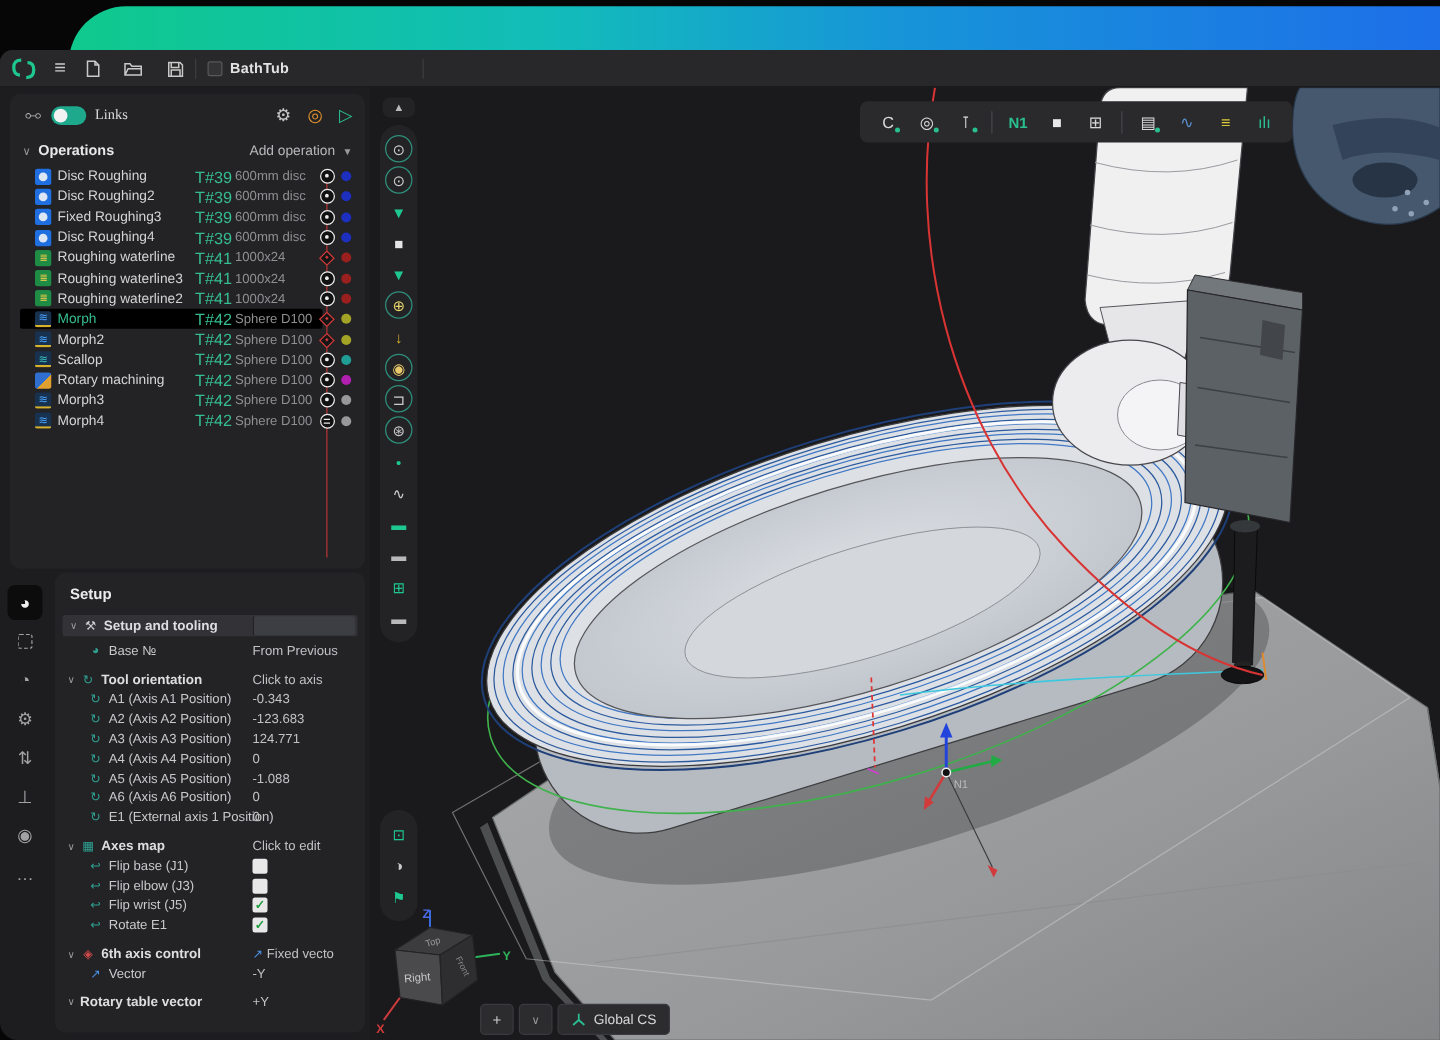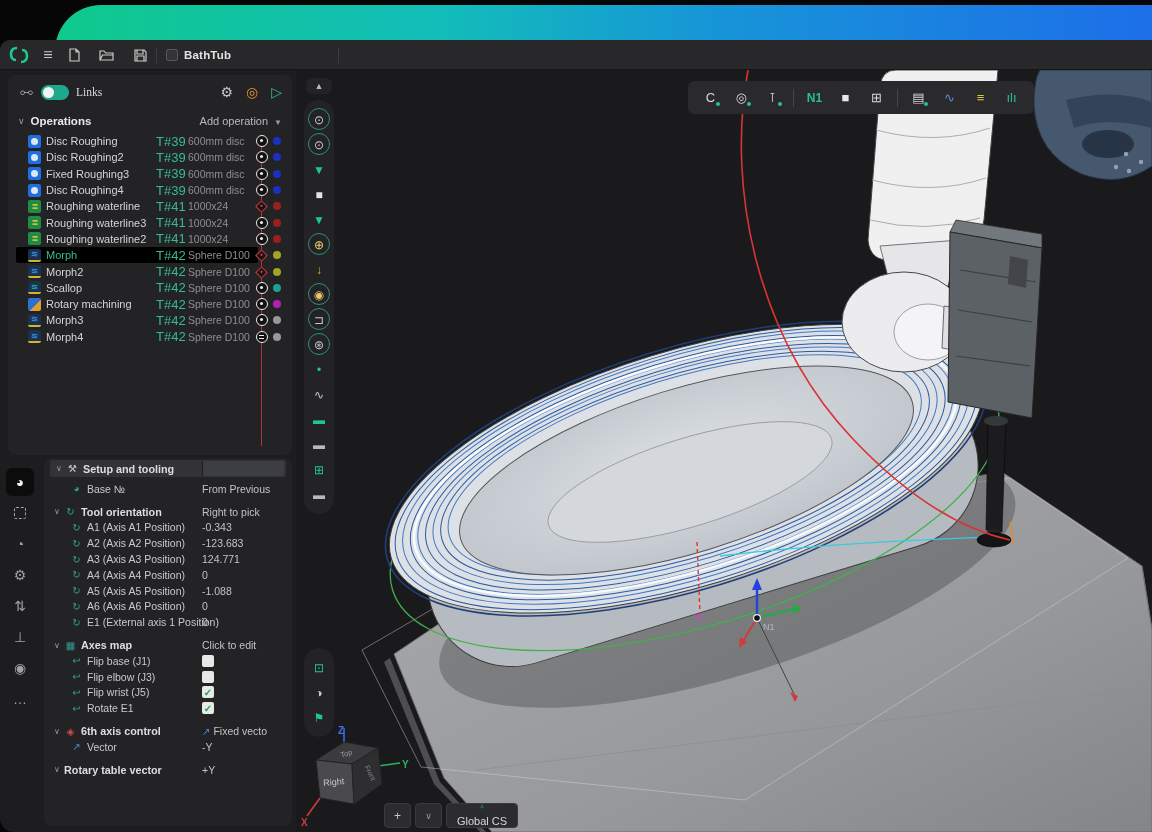--- a/index.html
+++ b/index.html
@@ -122,21 +122,21 @@
   .vt-it .gdot { position:absolute; right:5px; bottom:5px; width:4px; height:4px; border-radius:50%; background:#2abf8e; }
   .vt-sep { width:1px; height:18px; background:#45454a; margin:0 4px; }
   .vt-n1 { color:#2abf8e; font-weight:bold; font-size:12px; }
 
   .cube-wrap { position:absolute; left:4px; top:652px; width:112px; height:110px; cursor:pointer; }
 
   .vbottom { position:absolute; top:733px; display:flex; align-items:center; gap:4px; left:88px; }
   .vbtn { height:25px; background:#2c2c2f; border:1px solid #3a3a3e; border-radius:4px; color:#c9c9cc;
     display:flex; align-items:center; justify-content:center; font-size:12px; cursor:pointer; }
   .vbtn.sq { width:27px; }
-  .vbtn.cs { padding:0 10px; gap:6px; font-size:11px; color:#d6d6d8;flex-direction:column; }
+  .vbtn.cs { padding:0 10px; gap:6px; font-size:11px; color:#d6d6d8; }
 </style>
 </head>
 <body>
 
 <div class="stage">
   <div class="top-glow"></div>
 
   <div class="window">
 
     <div class="topbar">
@@ -305,37 +305,38 @@
         </div>
         <div class="strip-it">◔</div>
         <div class="strip-it">⚙</div>
         <div class="strip-it">⇅</div>
         <div class="strip-it">⊥</div>
         <div class="strip-it">◉</div>
         <div class="strip-it">…</div>
       </div>
 
     <div class="panel setup-panel">
+      <div class="setup-title">Setup</div>
       <div class="s-rows" id="setup-rows">
           <div class="s-row header">
             <div class="tchev">∨</div>
             <div class="s-ic" style="color: rgb(201, 201, 204);">⚒</div>
             <div class="s-label">Setup and tooling</div>
             <div class="hdr-field"></div>
           </div>
           <div class="s-row item">
             <div class="s-ic" style="color: rgb(47, 158, 143);">◕</div>
             <div class="s-label">Base №</div>
             <div class="s-val">From Previous</div>
           </div>
           <div class="s-row group">
             <div class="tchev">∨</div>
             <div class="s-ic" style="color: rgb(47, 158, 143);">↻</div>
             <div class="s-label">Tool orientation</div>
-            <div class="s-val">Right to pick</div>
+            <div class="s-val">Click to axis</div>
           </div>
           <div class="s-row item">
             <div class="s-ic" style="color: rgb(47, 158, 143);">↻</div>
             <div class="s-label">A1 (Axis A1 Position)</div>
             <div class="s-val">-0.343</div>
           </div>
           <div class="s-row item">
             <div class="s-ic" style="color: rgb(47, 158, 143);">↻</div>
             <div class="s-label">A2 (Axis A2 Position)</div>
             <div class="s-val">-123.683</div>

